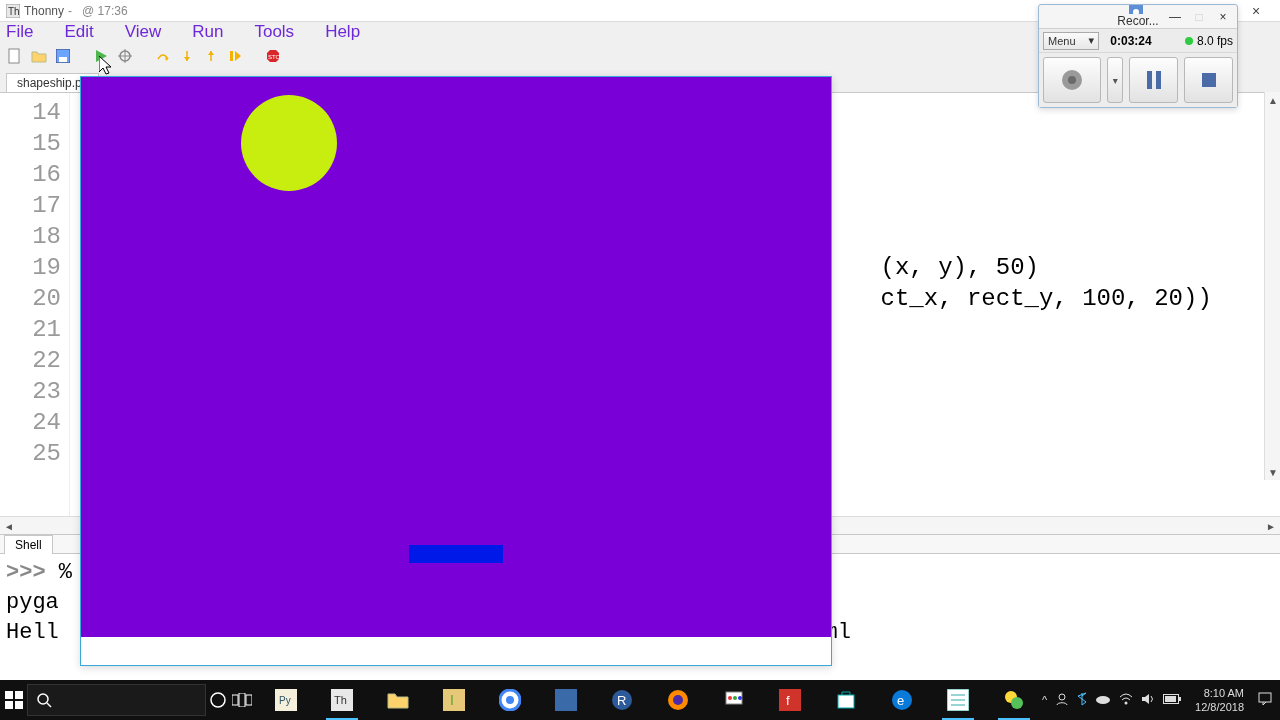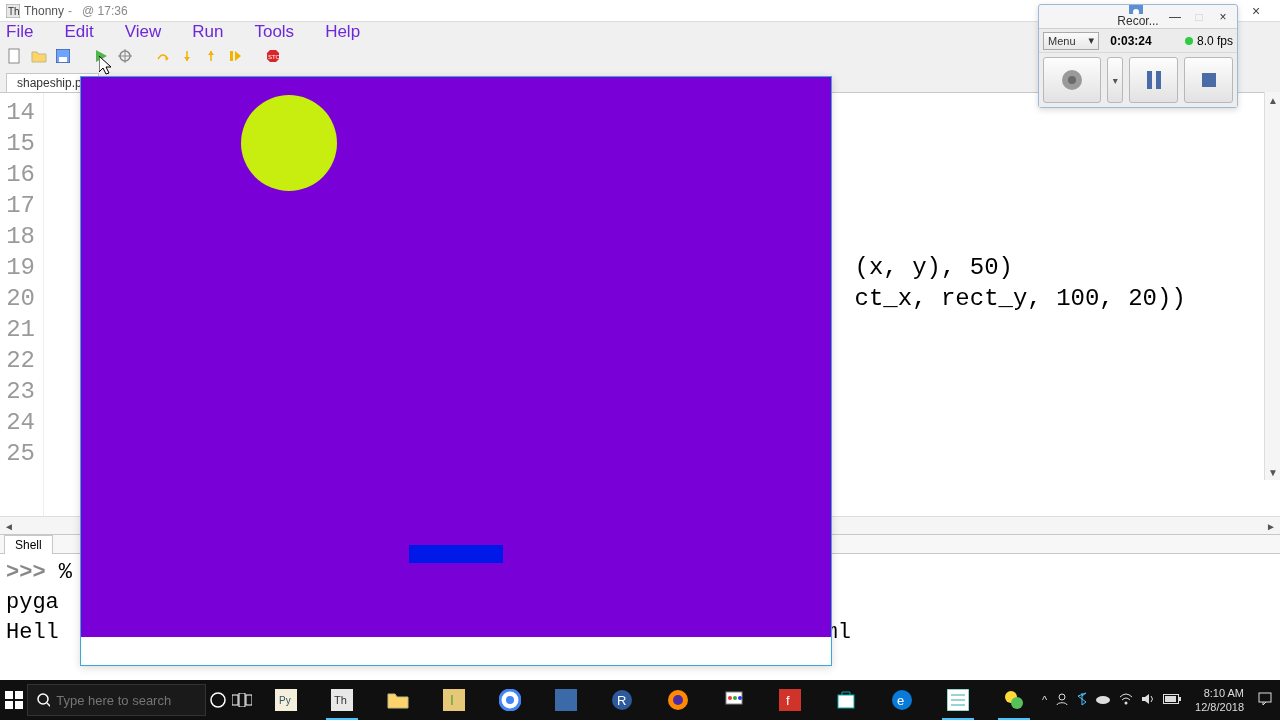--- a/index.html
+++ b/index.html
@@ -83,21 +83,21 @@
   }
   .editor {
     flex: 1;
     background: #fff;
     display: flex;
     position: relative;
     border-top: 1px solid #c8c8c8;
     overflow: hidden;
   }
   .gutter {
-    width: 44px;
+    width: 70px;
     background: #fff;
     border-right: 1px solid #eee;
     text-align: right;
     padding: 4px 8px 0 0;
     font-family: "Courier New", monospace;
     font-size: 24px;
     color: #9a9a9a;
     line-height: 31px;
   }
   .code {
@@ -533,21 +533,20 @@
         <rect x="10" y="0" width="8" height="8" fill="#fff"></rect>
       <rect x="0" y="10" width="8" height="8" fill="#fff"></rect>
         <rect x="10" y="10" width="8" height="8" fill="#fff"></rect>
     </svg>
   </div>
   <div class="search">
     <svg width="16" height="16">
         <circle cx="7" cy="7" r="5" fill="none" stroke="#fff" stroke-width="1.5"></circle>
         <line x1="11" y1="11" x2="15" y2="15" stroke="#fff" stroke-width="1.5"></line>
       </svg>
-    <input placeholder="Type here to search" style="">
   </div>
   <div class="ticon">
     <svg width="18" height="18">
         <circle cx="9" cy="9" r="7" fill="none" stroke="#fff" stroke-width="1.5"></circle>
       </svg>
   </div>
   <div class="ticon">
     <svg width="20" height="14">
         <rect x="0" y="2" width="6" height="10" fill="none" stroke="#fff"></rect>
         <rect x="7" y="0" width="6" height="14" fill="none" stroke="#fff"></rect>

